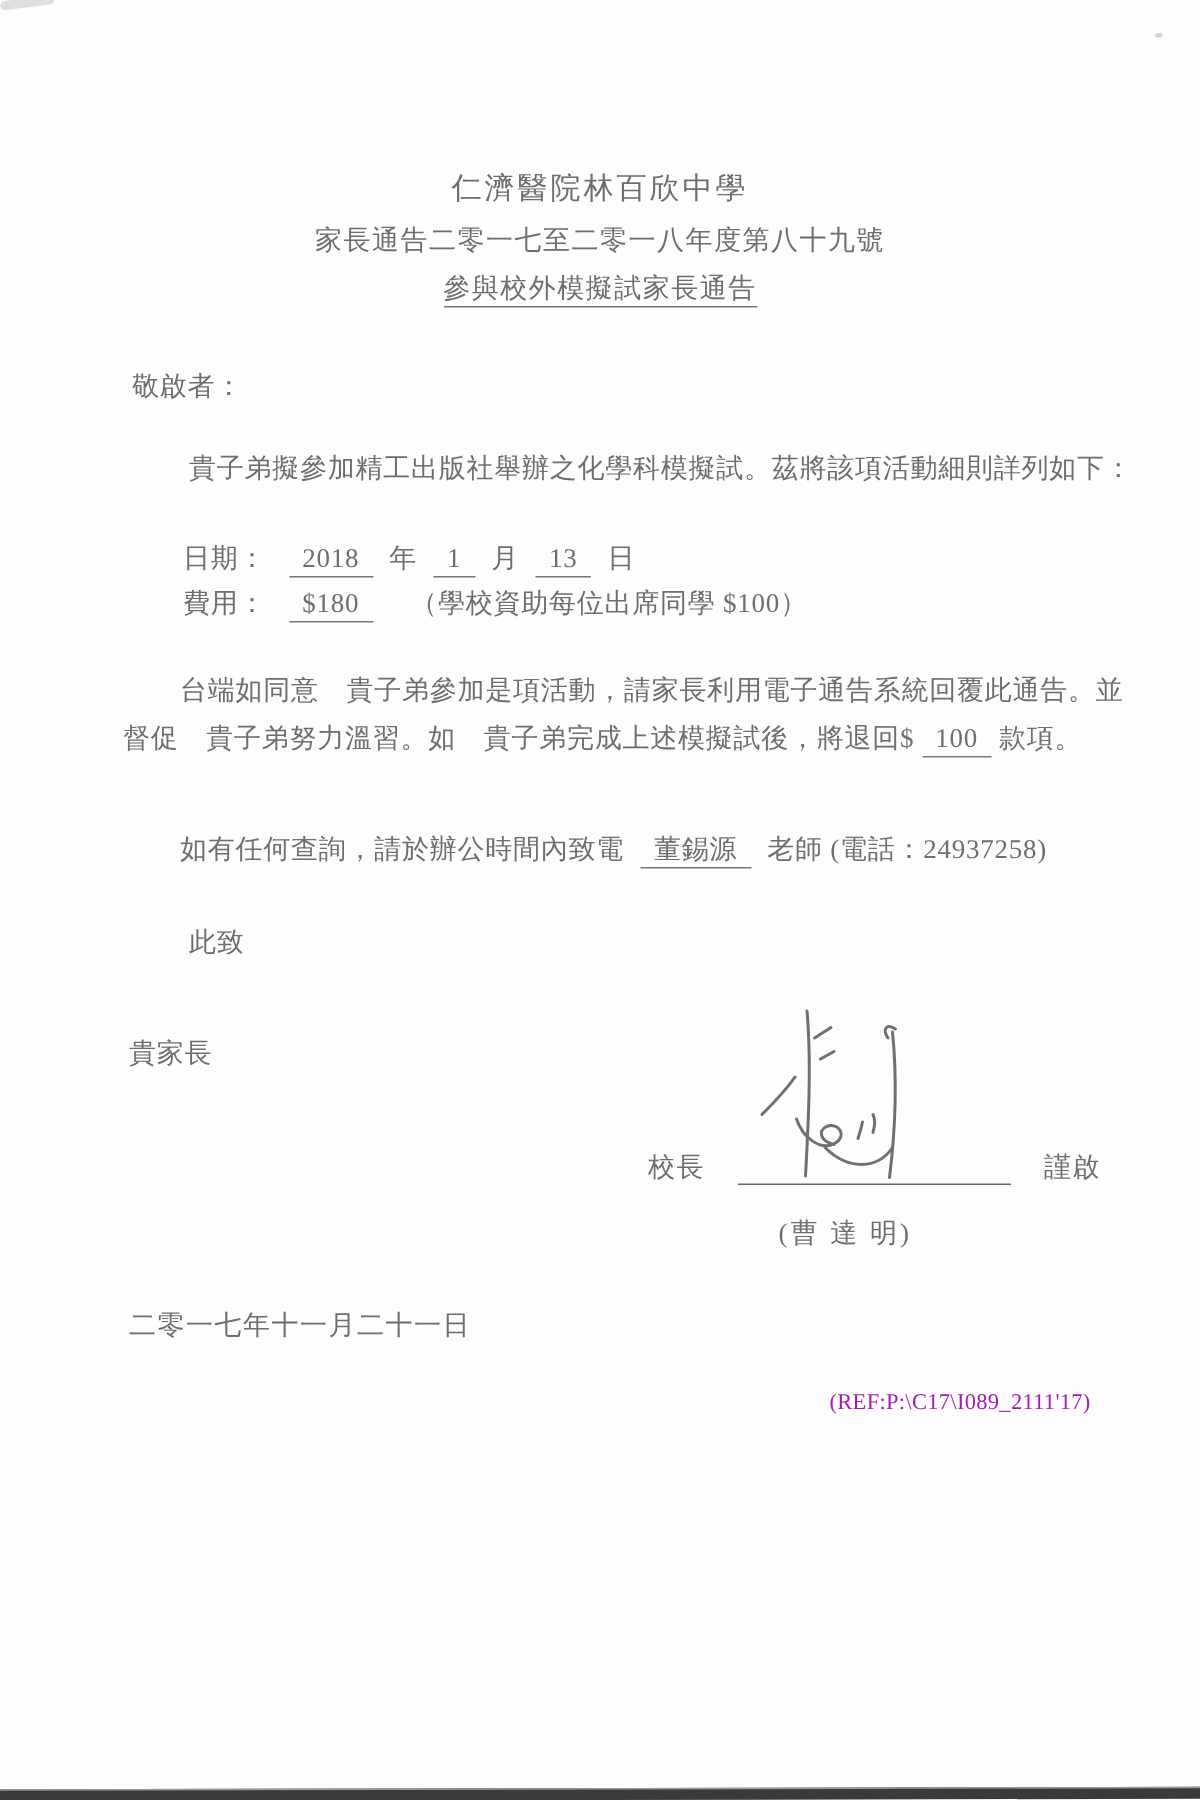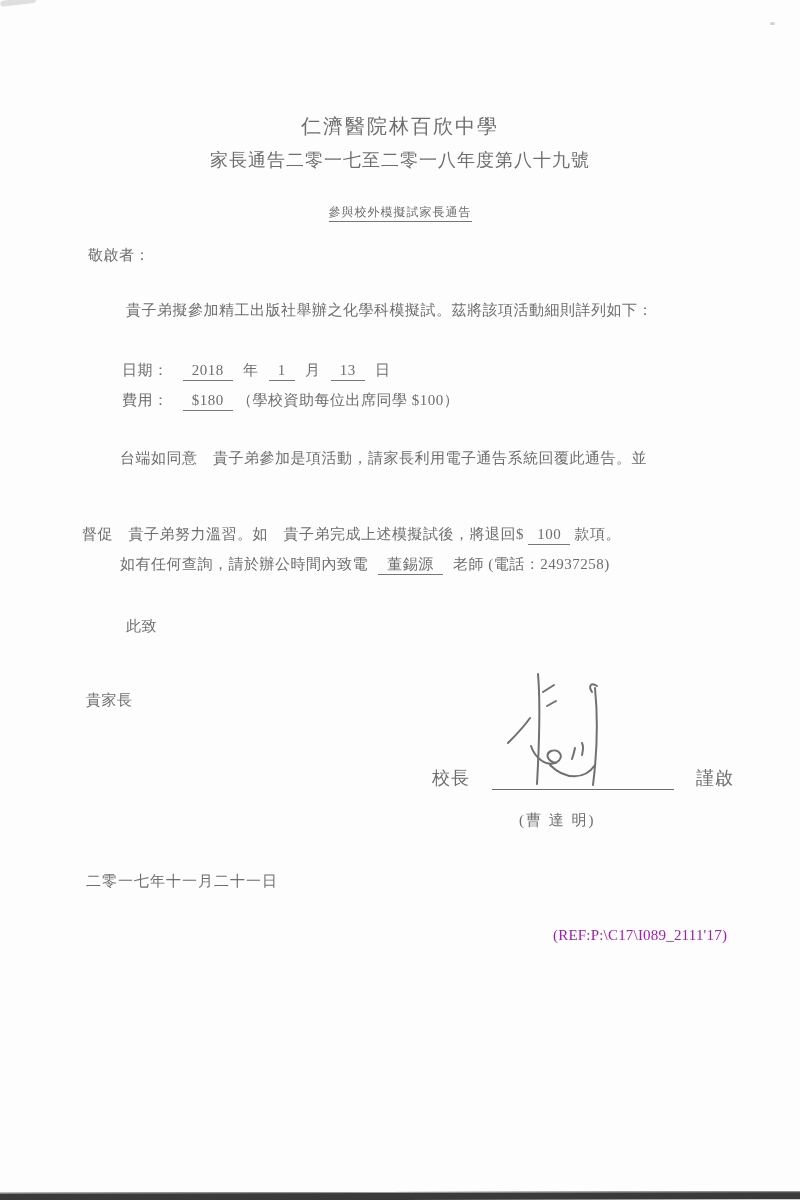--- a/index.html
+++ b/index.html
@@ -3,39 +3,39 @@
 <meta charset="utf-8">
 <style>
   html, body { margin:0; padding:0; background:#ffffff; }
   .page {
     position:relative; width:800px; height:1200px;
     background:#fdfdfd; overflow:hidden;
     font-family:"Liberation Serif","DejaVu Serif",serif;
     color:#6e6e6e;
   }
   .line {
-    position:absolute; font-size:15px; letter-spacing:.5px;
+    position:absolute; font-size:18px; letter-spacing:.5px;
     white-space:nowrap; line-height:1.25;
   }
   .center { left:0; width:100%; text-align:center; }
   .t1 { top:114px; font-size:20px; letter-spacing:2px; }
   .t2 { top:149px; font-size:18px; letter-spacing:1px; }
-  .t3 { top:181px; font-size:12px; letter-spacing:1px;margin-top:24px; }
+  .t3 { top:181px; font-size:18px; letter-spacing:1px; }
   .u-title { border-bottom:1.2px solid #767676; padding-bottom:2px; }
   .u { border-bottom:1.2px solid #767676; padding:0 9px; display:inline-block; }
   .num { font-family:Liberation Serif, serif; }
   .gap-r { margin-right:10px; }
   .gap-r-sm { margin-right:6px; }
-  .fee-note { }
+  .fee-note { margin-left:20px; }
   .salutation { left:88px; top:246px; }
   .intro { left:126px; top:301px; }
   .date-line { left:122px; top:361px; }
   .fee-line { left:122px; top:391px; }
   .consent1 { left:120px; top:449px; }
-  .consent2 { left:82px; top:481px;margin-top:44px; }
+  .consent2 { left:82px; top:481px; }
   .inquiry { left:120px; top:555px; }
   .closing-salute { left:126px; top:617px; }
   .closing-recipient { left:86px; top:691px; }
   .principal-row {
     position:absolute; left:432px; top:766px;
     display:flex; align-items:flex-end; gap:22px;
     font-size:18px; letter-spacing:1px;
   }
   .sign-line { width:182px; height:23px; border-bottom:1.4px solid #6a6a6a; }
   .principal-name { left:519px; top:799px; letter-spacing:2px;margin-top:12px; }

